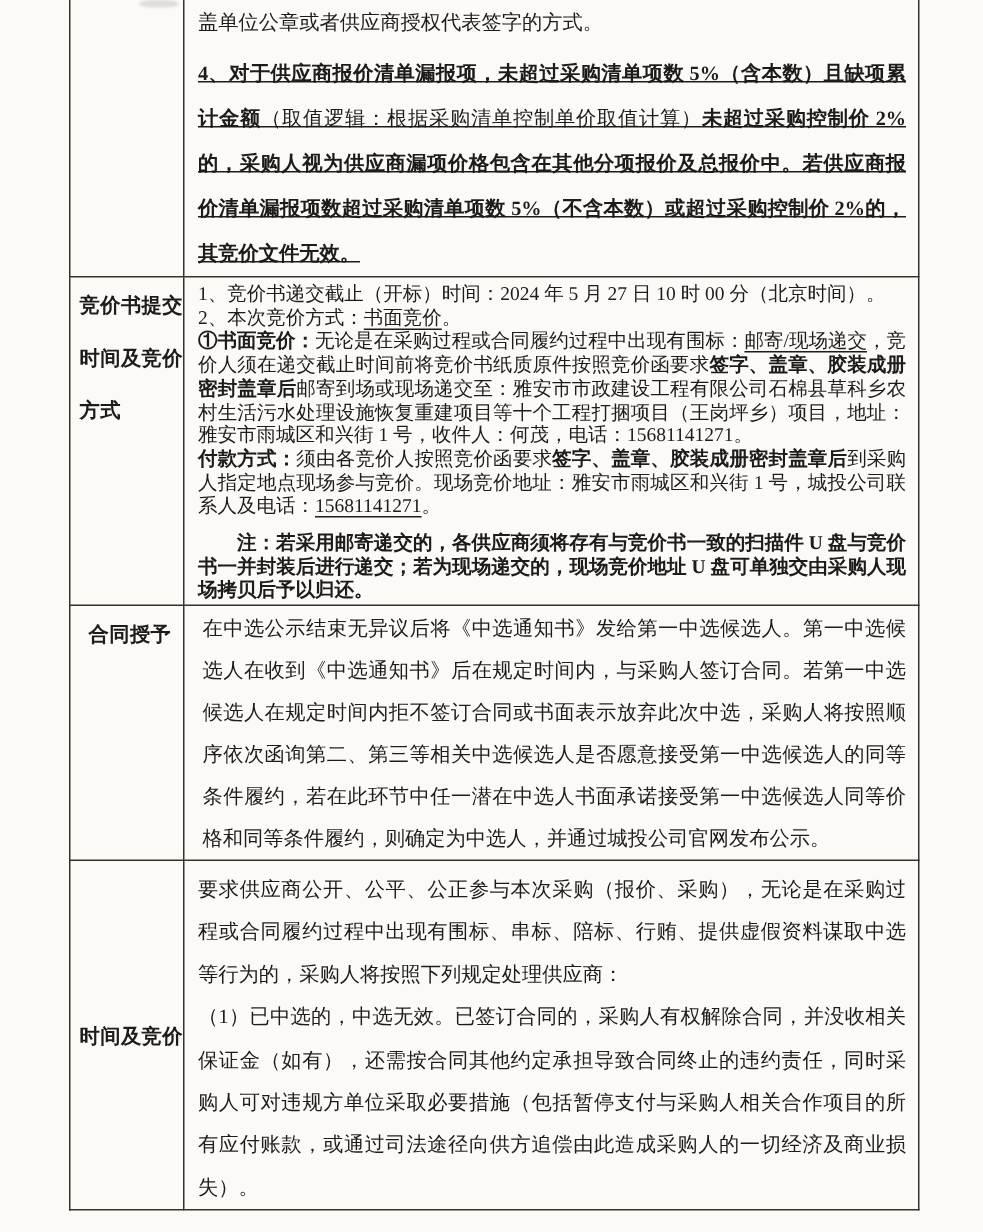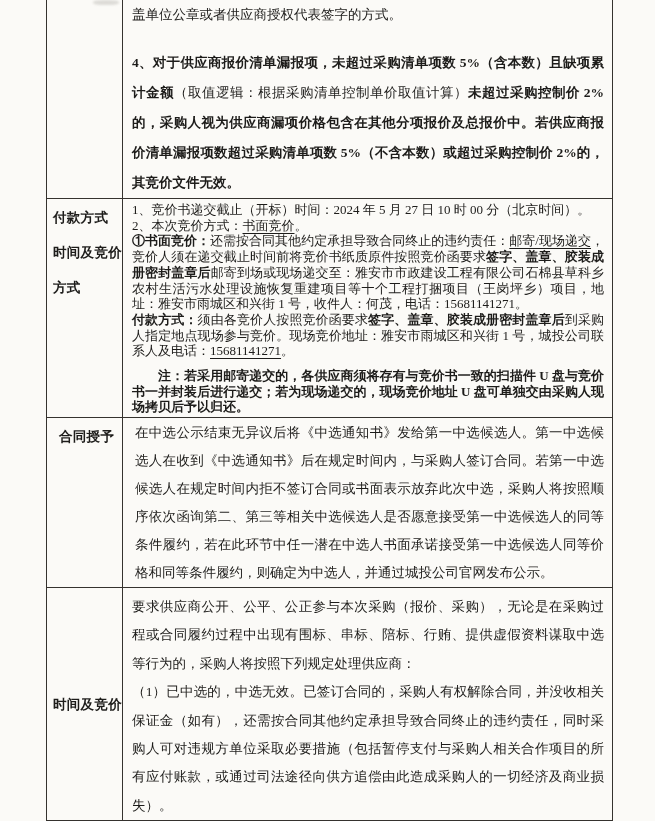--- a/index.html
+++ b/index.html
@@ -38,21 +38,21 @@
   .row-0 .content-cell{font-size:13.5px;line-height:30px;}
   .row-1 td{height:219px;}
   .row-1 .content-cell{font-size:13px;line-height:15.7px;padding-top:3px;}
   .row-2 td{height:57px;}
   .row-2 .content-cell{font-size:13.5px;line-height:29px;}
   .row-3 td{height:167px;padding-left:12px;}
   .row-3 .content-cell{font-size:13.5px;line-height:28px;}
   .row-4 td{height:203px;}
   .row-4 .content-cell{font-size:13.5px;line-height:28.4px;padding-top:5px;}
   .para{margin:0;}
-  .para.gap{margin-top:18px;}
+  .para.gap{margin-top:4px;text-decoration:underline;}
   .para.note{text-indent:2em;margin-top:9px;}
   .b{font-weight:bold;}
   .u{text-decoration:underline;text-underline-offset:3px;}
 </style>
 </head>
 <body>
 
 <div class="page">
   <div class="smudge"></div>
   <table class="doc">
@@ -63,28 +63,28 @@
     <tbody>
         <tr class="row-0">
           <td class="label-cell"></td>
           <td class="content-cell">
             <div class="para"><span>盖单位公章或者供应商授权代表签字的方式。</span></div>
             <div class="para gap"><span class="b">4、对于供应商报价清单漏报项，未超过采购清单项数 5%（含本数）且缺项累计金额</span><span>（取值逻辑：根据采购清单控制单价取值计算）</span><span class="b">未超过采购控制价 2%的，采购人视为供应商漏项价格包含在其他分项报价及总报价中。若供应商报价清单漏报项数超过采购清单项数 5%（不含本数）或超过采购控制价 2%的，其竞价文件无效。</span></div>
           </td>
         </tr>
         <tr class="row-1">
           <td class="label-cell">
-            <div class="label-line">付款方式</div>
+            <div class="label-line">竞价书提交</div>
             <div class="label-line">时间及竞价</div>
             <div class="label-line">方式</div>
           </td>
           <td class="content-cell">
             <div class="para"><span>1、竞价书递交截止（开标）时间：2024 年 5 月 27 日 10 时 00 分（北京时间）。</span></div>
             <div class="para"><span>2、本次竞价方式：</span><span class="u">书面竞价</span><span>。</span></div>
-            <div class="para"><span class="b">①书面竞价：</span><span>还需按合同其他约定承担导致合同终止的违约责任：</span><span class="u">邮寄/现场递交</span><span>，竞价人须在递交截止时间前将竞价书纸质原件按照竞价函要求</span><span class="b">签字、盖章、胶装成册密封盖章后</span><span>邮寄到场或现场递交至：雅安市市政建设工程有限公司石棉县草科乡农村生活污水处理设施恢复重建项目等十个工程打捆项目（王岗坪乡）项目，地址：雅安市雨城区和兴街 1 号，收件人：何茂，电话：15681141271。</span></div>
+            <div class="para"><span class="b">①书面竞价：</span><span>无论是在采购过程或合同履约过程中出现有围标：</span><span class="u">邮寄/现场递交</span><span>，竞价人须在递交截止时间前将竞价书纸质原件按照竞价函要求</span><span class="b">签字、盖章、胶装成册密封盖章后</span><span>邮寄到场或现场递交至：雅安市市政建设工程有限公司石棉县草科乡农村生活污水处理设施恢复重建项目等十个工程打捆项目（王岗坪乡）项目，地址：雅安市雨城区和兴街 1 号，收件人：何茂，电话：15681141271。</span></div>
             <div class="para"><span class="b">付款方式：</span><span>须由各竞价人按照竞价函要求</span><span class="b">签字、盖章、胶装成册密封盖章后</span><span>到采购人指定地点现场参与竞价。现场竞价地址：雅安市雨城区和兴街 1 号，城投公司联系人及电话：</span><span class="u">15681141271</span><span>。</span></div>
             <div class="para note"><span class="b">注：若采用邮寄递交的，各供应商须将存有与竞价书一致的扫描件 U 盘与竞价书一并封装后进行递交；若为现场递交的，现场竞价地址 U 盘可单独交由采购人现场拷贝后予以归还。</span></div>
           </td>
         </tr>
         <tr class="row-3">
           <td class="label-cell">
             <div class="label-line">合同授予</div>
           </td>
           <td class="content-cell">
             <div class="para"><span>在中选公示结束无异议后将《中选通知书》发给第一中选候选人。第一中选候选人在收到《中选通知书》后在规定时间内，与采购人签订合同。若第一中选候选人在规定时间内拒不签订合同或书面表示放弃此次中选，采购人将按照顺序依次函询第二、第三等相关中选候选人是否愿意接受第一中选候选人的同等条件履约，若在此环节中任一潜在中选人书面承诺接受第一中选候选人同等价格和同等条件履约，则确定为中选人，并通过城投公司官网发布公示。</span></div>

